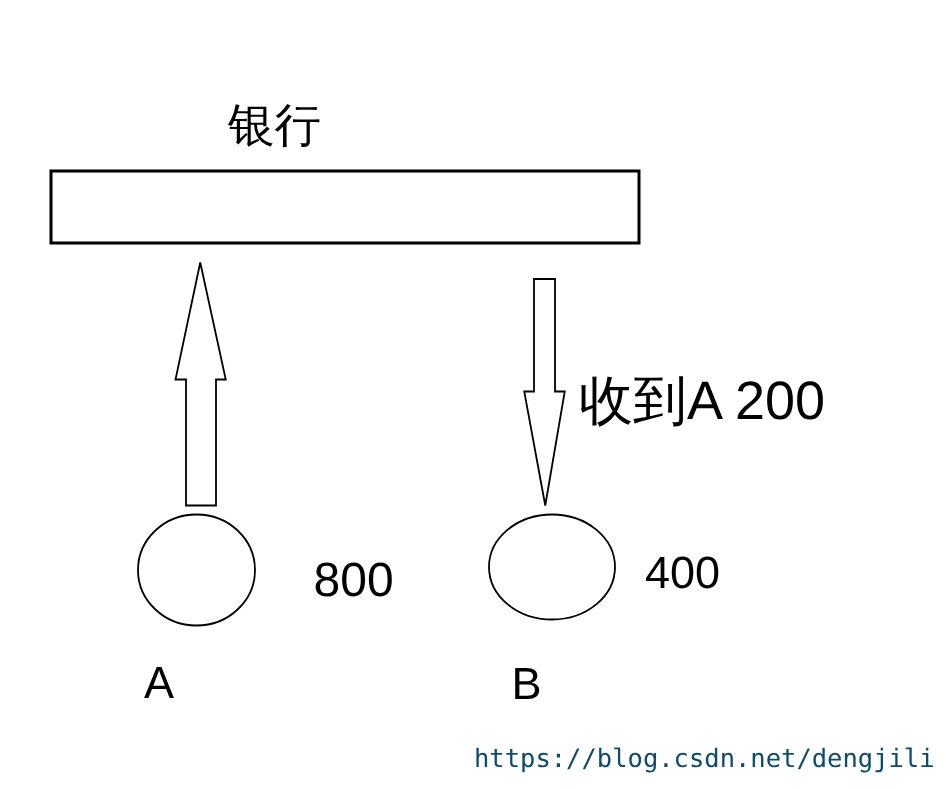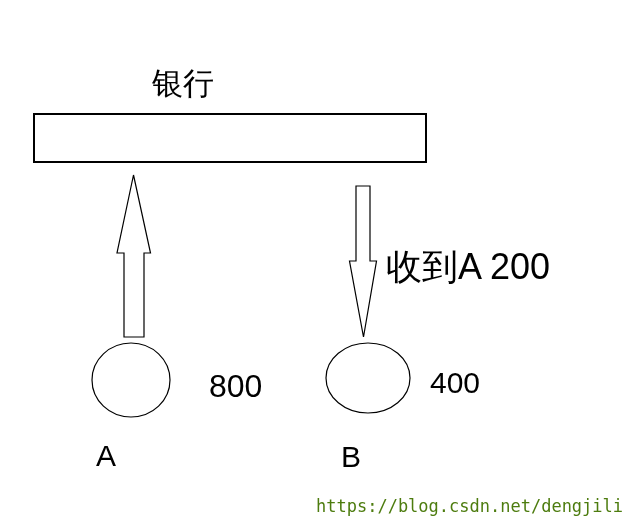--- a/index.html
+++ b/index.html
@@ -65,21 +65,21 @@
     top: 442px;
     font-size: 30px;
   }
   .watermark {
     position: absolute;
     left: 316px;
     top: 496px;
     font-size: 17px;
     line-height: 1.2;
     font-family: "DejaVu Sans Mono", "Liberation Mono", monospace;
-    color: #4d7c0f;
+    color: #0c4a6e;
     white-space: pre;
   }
 </style>
 </head>
 <body>
 
 <div class="canvas">
 
   <svg class="shapes" viewBox="0 0 631 526">
 

